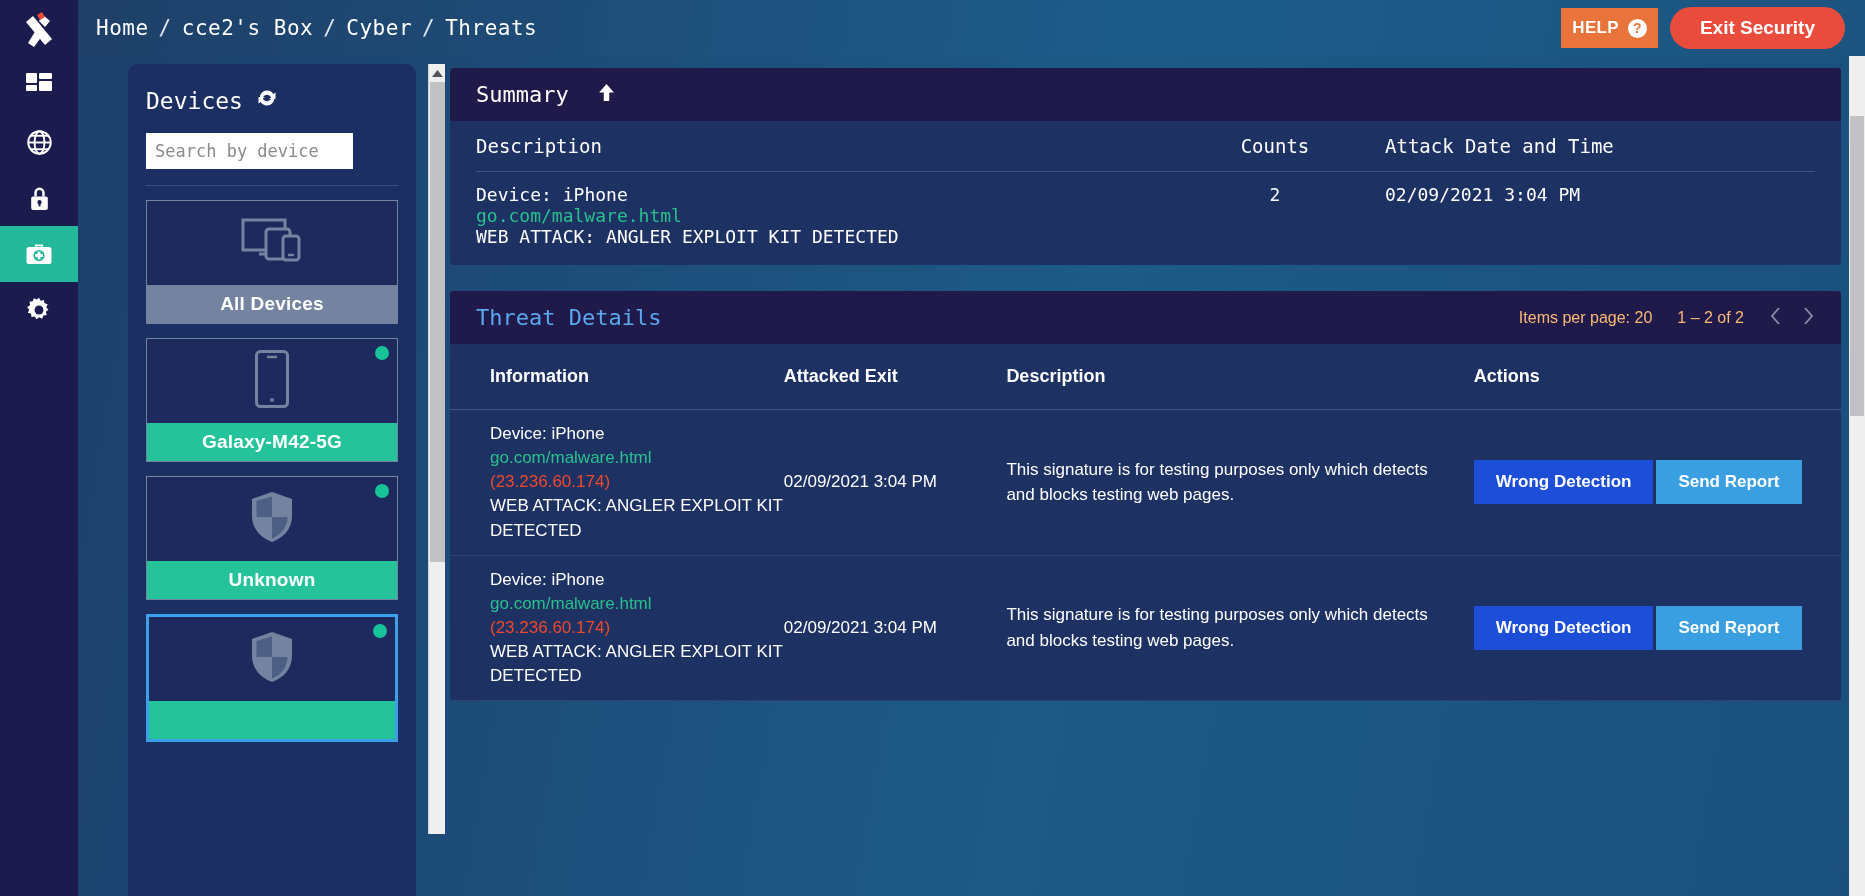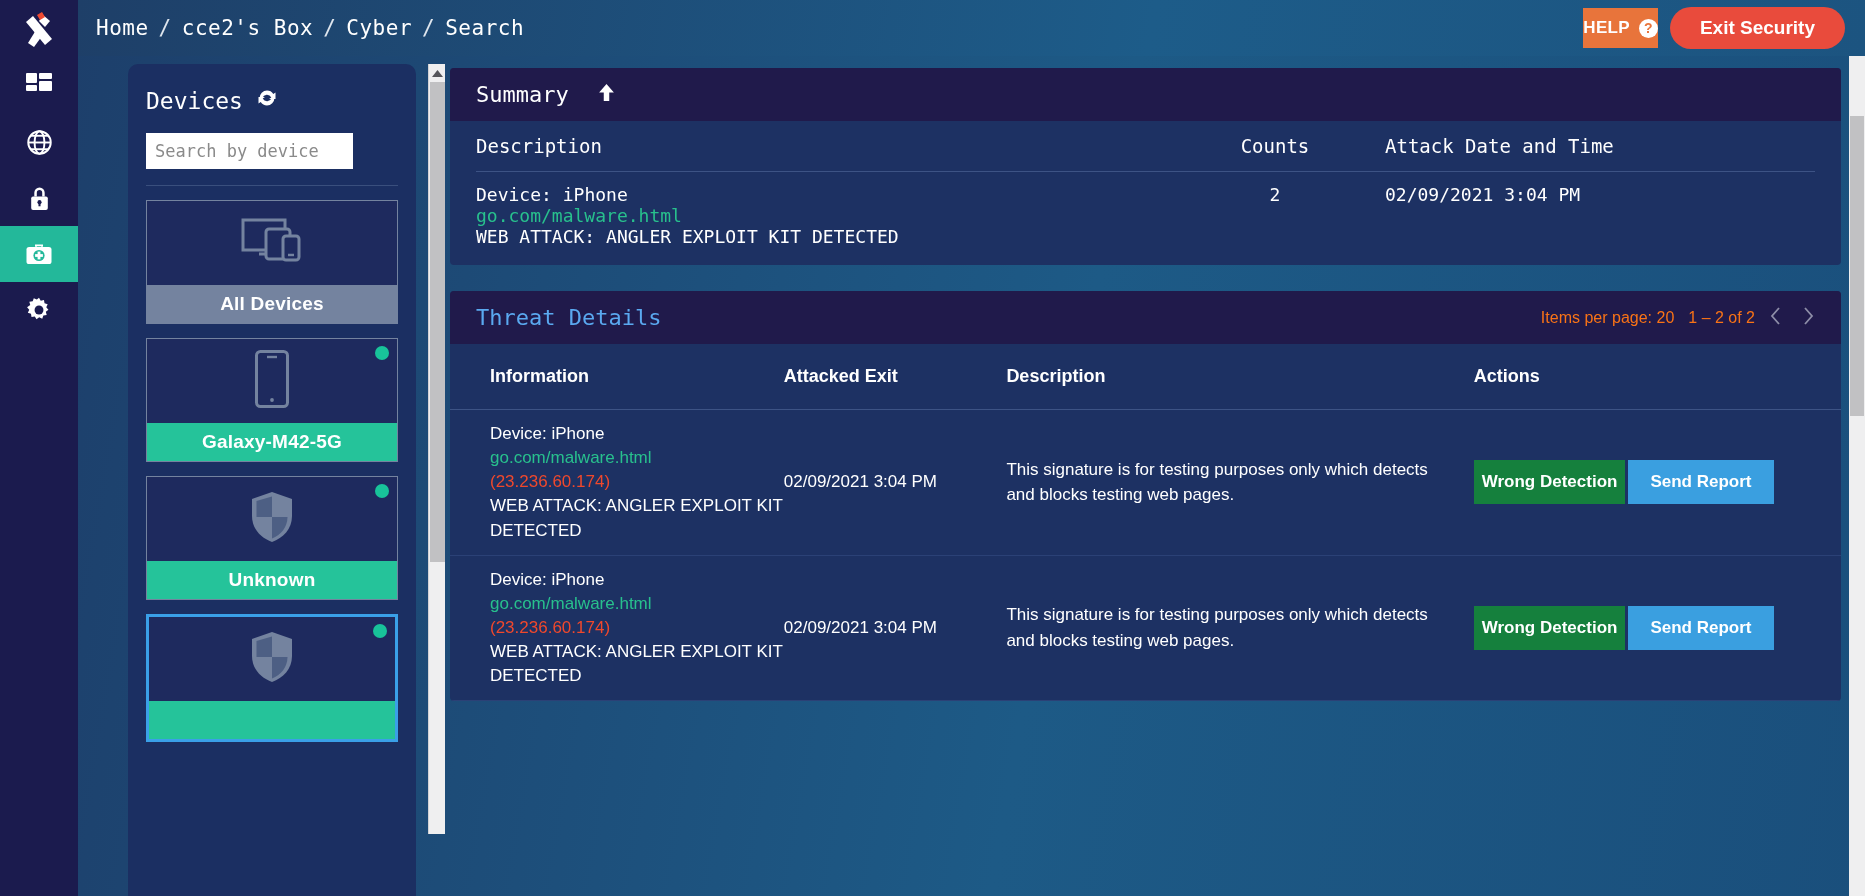--- a/index.html
+++ b/index.html
@@ -49,21 +49,21 @@
     display: flex; align-items: flex-end; gap: 10px;
     font-family: "DejaVu Sans Mono", monospace;
     font-size: 21px; color: #ffffff; letter-spacing: .5px;
   }
   .crumb { cursor: pointer; white-space: nowrap; }
   .crumb-sep { color: #dfe6ee; }
   .topbar-spacer { flex: 1; }
   .btn-help {
     background: #e8743b; color: #fff;
     font-size: 17px; font-weight: bold;
-    height: 40px; padding: 0 0;
+    height: 40px; padding: 0 11px;
     display: flex; align-items: center; gap: 9px;
     border: none; cursor: pointer; letter-spacing: .3px;
   }
   .qmark {
     width: 19px; height: 19px; border-radius: 50%;
     background: #fff; color: #e8743b;
     font-size: 14px; font-weight: bold;
     display: flex; align-items: center; justify-content: center;
     line-height: 1;
   }
@@ -160,22 +160,22 @@
     display: flex; align-items: center;
   }
   .card-head-title {
     font-family: "DejaVu Sans Mono", monospace;
     font-size: 22px; color: #ffffff;
     display: flex; align-items: center; gap: 28px;
   }
   .card-head-title.link { color: #5aa9f0; }
   .head-spacer { flex: 1; }
   .pager {
-    display: flex; align-items: center; gap: 14px;
-    color: #f97316; font-size: 16px;
+    display: flex; align-items: center; gap: 25px;
+    color: #fdba74; font-size: 16px;
   }
   .pager-arrows { display: flex; align-items: center; gap: 20px; }
   .pager-arrow { cursor: pointer; opacity: .55; display: block; }
 
   
   table { width: 100%; border-collapse: collapse; }
   .sum-table { margin: 0 26px; width: calc(100% - 52px); }
   .sum-table th {
     text-align: left;
     font-family: "DejaVu Sans Mono", monospace;
@@ -214,23 +214,23 @@
   .col-date { width: 200px; }
   .col-desc { width: 420px; padding-right: 20px !important; }
   .col-act { width: 330px; }
   .info-cell { line-height: 1.42; }
   .info-dev { font-weight: bold; }
   .info-dev span { font-weight: normal; }
   .ip-red { color: #f0482c; }
   .desc-cell { line-height: 1.5; }
   .act-cell { display: flex; gap: 3px; }
   .btn-wrong {
-    background: #15803d; color: #fff; border: none;
+    background: #1d4ed8; color: #fff; border: none;
     font-size: 17px; font-weight: bold;
-    padding: 12px 8px; cursor: pointer; white-space: nowrap;
+    padding: 12px 22px; cursor: pointer; white-space: nowrap;
   }
   .btn-send {
     background: #3a9fe0; color: #fff; border: none;
     font-size: 17px; font-weight: bold;
     padding: 12px 22px; cursor: pointer; white-space: nowrap;
   }
 
   
   .page-scroll {
     position: absolute; top: 0; right: 0;
@@ -317,21 +317,21 @@
   <div class="main">
 
     <div class="topbar">
       <div class="crumbs">
         <span class="crumb">Home</span>
         <span class="crumb-sep">/</span>
         <span class="crumb">cce2's Box</span>
         <span class="crumb-sep">/</span>
         <span class="crumb">Cyber</span>
         <span class="crumb-sep">/</span>
-        <span class="crumb">Search</span>
+        <span class="crumb">Threats</span>
       </div>
       <div class="topbar-spacer"></div>
       <button class="btn-help">
         <span>HELP</span>
         <span class="qmark">?</span>
       </button>
       <button class="btn-exit">Exit Security</button>
     </div>
 
     <div class="body-area">

